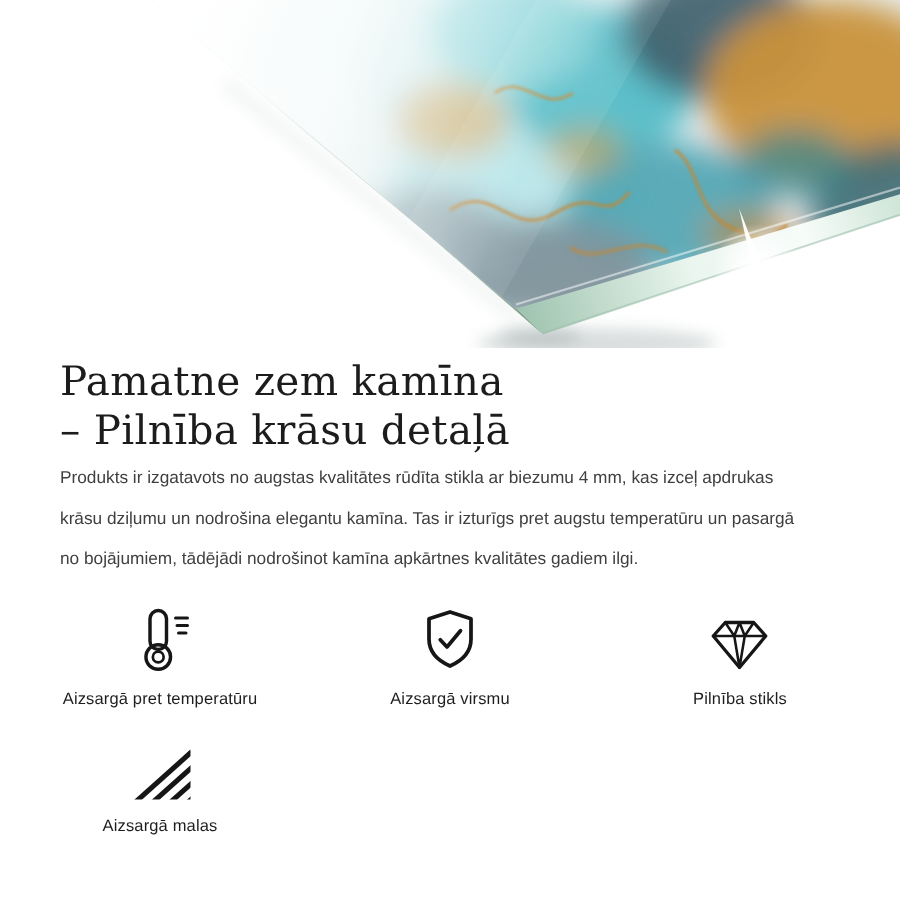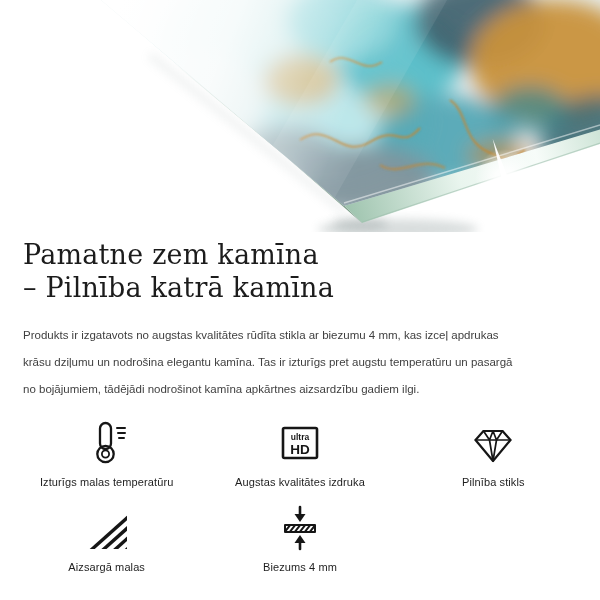--- a/index.html
+++ b/index.html
@@ -2,28 +2,28 @@
 <html><head>
 <meta charset="utf-8">
 <style>
   html,body{margin:0;padding:0;}
   body{
     width:600px;height:600px;background:#ffffff;overflow:hidden;
     font-family:"Liberation Sans",sans-serif;color:#1a1a1a;
     -webkit-font-smoothing:antialiased;
   }
   .hero{width:600px;height:232px;display:block;}
-  .content{padding:0 23px;}
+  .content{padding:0 40px;}
   .heading{
     font-family:"DejaVu Serif","Liberation Serif",serif;
     font-weight:400;font-size:27px;line-height:33px;
     color:#1c1c1c;margin:6px 0 0 0;letter-spacing:.2px;
   }
   .heading span{display:block;}
-  .para{margin-top:18px;font-size:11.5px;line-height:27px;color:#3f3f3f;}
+  .para{margin-top:2px;font-size:11.5px;line-height:27px;color:#3f3f3f;}
   .para div{white-space:nowrap;}
   .features{
     margin-top:16px;padding:0 10px;
     display:grid;grid-template-columns:repeat(3,1fr);row-gap:16px;
   }
   .feature{display:flex;flex-direction:column;align-items:center;}
   .icon-box{height:48px;display:flex;align-items:flex-end;justify-content:center;margin-bottom:9px;}
   .feature-label{font-size:11px;color:#1e1e1e;letter-spacing:.1px;}
   .ico{stroke:#161616;fill:none;stroke-width:2.3;stroke-linecap:round;stroke-linejoin:round;}
   .ico .fill{fill:#161616;stroke:none;}
@@ -120,54 +120,53 @@
     <circle cx="0" cy="0" r="30" fill="url(#glow)"></circle>
     <polygon points="0,-42 3.2,0 0,42 -3.2,0" fill="#ffffff" opacity="0.95"></polygon>
     <polygon points="-34,0 0,-3.2 34,0 0,3.2" fill="#ffffff" opacity="0.95"></polygon>
     <circle cx="0" cy="0" r="4" fill="#ffffff"></circle>
   </g>
 </svg>
 
 <div class="content">
   <h2 class="heading">
     <span>Pamatne zem kamīna</span>
-    <span>– Pilnība katrā kamīna</span>
+    <span>– Pilnība krāsu detaļā</span>
   </h2>
   <div class="para">
     <div>Produkts ir izgatavots no augstas kvalitātes rūdīta stikla ar biezumu 4 mm, kas izceļ apdrukas</div>
     <div>krāsu dziļumu un nodrošina elegantu kamīna. Tas ir izturīgs pret augstu temperatūru un pasargā</div>
-    <div>no bojājumiem, tādējādi nodrošinot kamīna apkārtnes aizsardzību gadiem ilgi.</div>
+    <div>no bojājumiem, tādējādi nodrošinot kamīna apkārtnes kvalitātes gadiem ilgi.</div>
   </div>
 </div>
 
 <div class="features">
 
   <div class="feature">
     <div class="icon-box">
       <svg class="ico" width="48" height="48" viewBox="0 0 48 48">
         <rect x="17" y="4" width="11" height="26" rx="5.5"></rect>
         <circle cx="22.5" cy="35" r="8.2"></circle>
         <circle cx="22.5" cy="35" r="3.6" stroke-width="1.8"></circle>
         <path d="M34 9h8M35 14h7M36 19h5" stroke-width="2"></path>
       </svg>
     </div>
-    <div class="feature-label">Izturīgs malas temperatūru</div>
-  </div>
+    <div class="feature-label">Aizsargā pret temperatūru</div>
+  </div>
+
 
   <div class="feature">
     <div class="icon-box">
       <svg class="ico" width="48" height="48" viewBox="0 0 48 48">
-        <rect x="7" y="9" width="34" height="30" rx="1.5" stroke-width="2.6"></rect>
-        <text x="24" y="21" font-size="8.5" font-weight="700" text-anchor="middle">ultra</text>
-        <text x="24" y="34.5" font-size="13.5" font-weight="800" text-anchor="middle">HD</text>
-      </svg>
-    </div>
-    <div class="feature-label">Augstas kvalitātes izdruka</div>
-  </div>
-
+        <path d="M24 5l14 4.5V23c0 8.5-6 14.5-14 18-8-3.5-14-9.5-14-18V9.5z" stroke-width="2.5"></path>
+        <path d="M17.5 23.5l4.5 4.8L31 17.5" stroke-width="2.5"></path>
+      </svg>
+    </div>
+    <div class="feature-label">Aizsargā virsmu</div>
+  </div>
 
   <div class="feature">
     <div class="icon-box">
       <svg class="ico" width="48" height="44" viewBox="0 0 48 44">
         <path d="M14.5 8h19l8 9L24 38 6.5 17z" stroke-width="2.2"></path>
         <path d="M6.5 17h35" stroke-width="1.7"></path>
         <path d="M14.5 8l6 9 3.5-9 3.5 9 6-9" stroke-width="1.7"></path>
         <path d="M20.5 17L24 38l3.5-21" stroke-width="1.7"></path>
       </svg>
     </div>
@@ -188,34 +187,14 @@
           <path d="M12 51 L50 17"></path>
           <path d="M17 57 L55 23"></path>
           <path d="M22 63 L60 29"></path>
           <path d="M27 69 L65 35"></path>
         </g>
       </svg>
     </div>
     <div class="feature-label">Aizsargā malas</div>
   </div>
 
-  <div class="feature">
-    <div class="icon-box">
-      <svg class="ico" width="48" height="48" viewBox="0 0 48 48">
-        <defs>
-          <clipPath id="barClip">
-              <rect x="9" y="21" width="30" height="7"></rect>
-            </clipPath>
-        </defs>
-        <rect x="9" y="21" width="30" height="7" stroke-width="2"></rect>
-        <g clip-path="url(#barClip)" stroke-width="2" stroke-linecap="butt">
-          <path d="M8 29 L15 20 M13 29 L20 20 M18 29 L25 20 M23 29 L30 20 M28 29 L35 20 M33 29 L40 20 M38 29 L45 20"></path>
-        </g>
-        <path d="M24 3v7" stroke-width="2.6"></path>
-        <polygon class="fill" points="18.5,10 29.5,10 24,18"></polygon>
-        <path d="M24 45v-7" stroke-width="2.6"></path>
-        <polygon class="fill" points="18.5,39 29.5,39 24,31"></polygon>
-      </svg>
-    </div>
-    <div class="feature-label">Biezums 4 mm</div>
-  </div>
 
 </div>
 
 </body></html>

